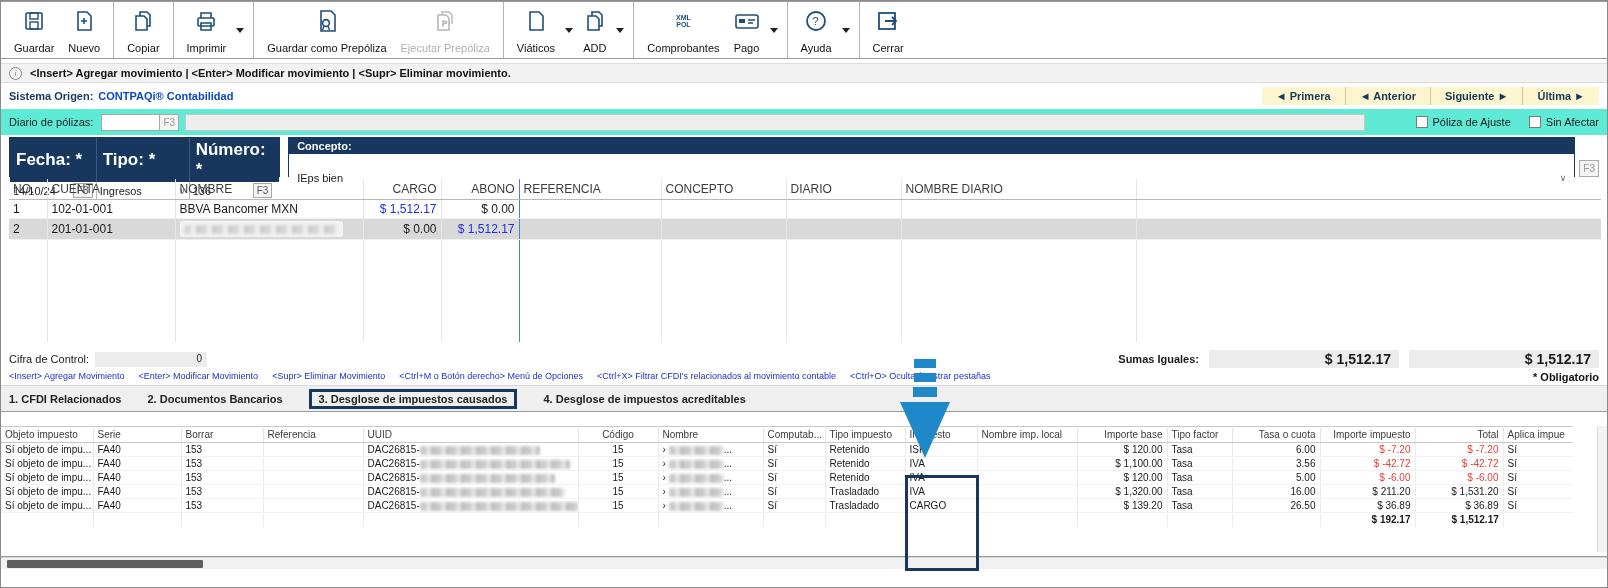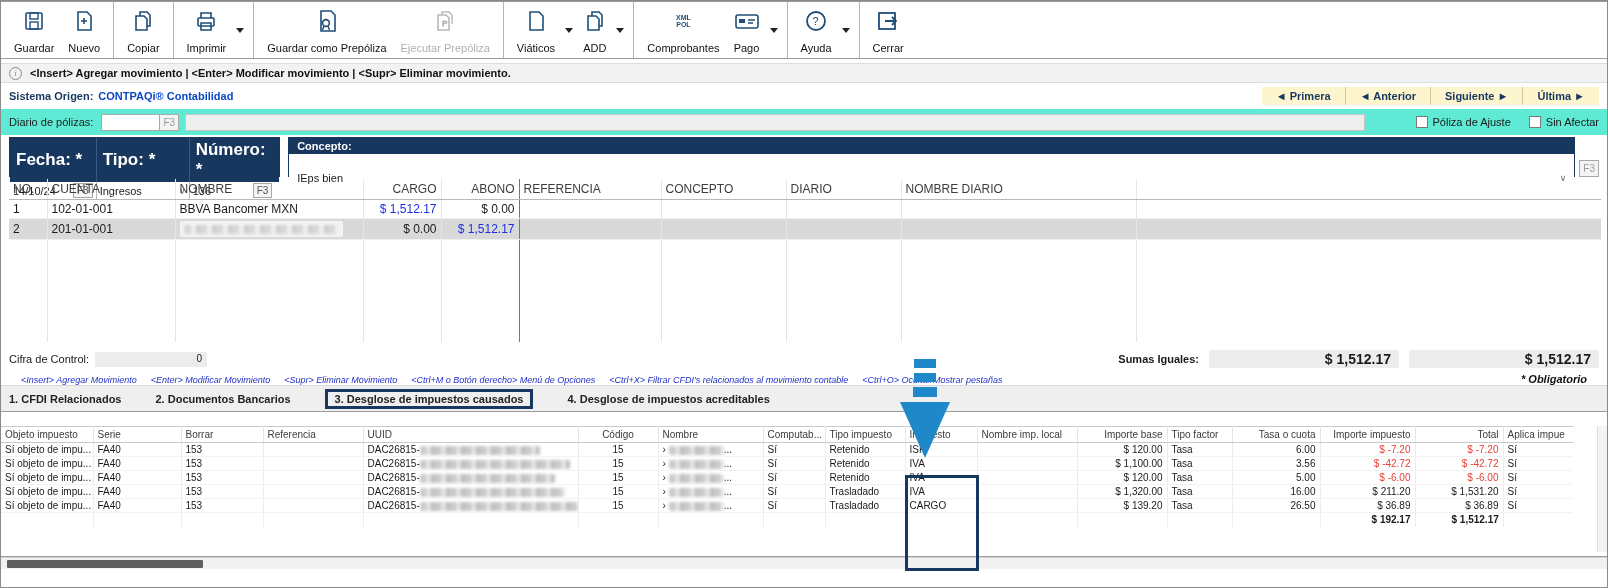--- a/index.html
+++ b/index.html
@@ -86,26 +86,26 @@
 
   
   .control-row { height:24px; display:flex; align-items:center; padding:0 8px; }
   .cifra-lbl { margin-right:6px; }
   .cifra-field { width:112px; height:15px; background:#ececec; text-align:right; padding:1px 5px; font-size:10px; }
   .sums { margin-left:auto; display:flex; align-items:center; gap:10px; }
   .sums-lbl { font-weight:bold; font-size:11px; }
   .sum-field { width:190px; background:#ececec; text-align:right; font-weight:bold; font-size:14px; padding:1px 8px; }
 
   
-  .shortcut-row { height:14px; display:flex; align-items:flex-end; padding:0 20px;font-style:italic; }
+  .shortcut-row { height:14px; display:flex; align-items:flex-start; padding:0 8px; }
   .shortcut-row .sc { color:#2230c8; font-size:9px; margin-right:14px; white-space:nowrap; }
   .oblig { margin-left:auto; font-weight:bold; font-size:11px; color:#111; }
 
   
-  .tabs-row { height:26px; background:#efefef; border-top:1px solid #d8d8d8; display:flex; align-items:center; padding:0 8px; gap:34px; }
+  .tabs-row { height:26px; background:#efefef; border-top:1px solid #d8d8d8; display:flex; align-items:center; padding:0 8px; gap:26px; }
   .tab { font-weight:bold; font-size:11px; color:#222; cursor:pointer; white-space:nowrap; }
   .tab.hl { border:3px solid #17375e; padding:1px 7px; background:#efefef; }
 
   
   .bottom-panel { height:146px; border:1px solid #9a9a9a; border-left:none; border-right:none; background:#fff; position:relative; padding-top:14px; }
   .ttbl { width:1572px; border-collapse:collapse; table-layout:fixed; font-size:10px; }
   .ttbl th { font-weight:normal; color:#3c3c3c; text-align:left; padding:2px 4px; border-top:1px solid #c9c9c9; border-bottom:1px solid #c9c9c9; border-right:1px solid #e6e6e6; white-space:nowrap; overflow:hidden; }
   .ttbl td { padding:1px 4px; height:14px; border-right:1px solid #ececec; border-bottom:1px solid #f2f2f2; white-space:nowrap; overflow:hidden; }
   .ttbl .r { text-align:right; }
   .ttbl .c { text-align:center; }

